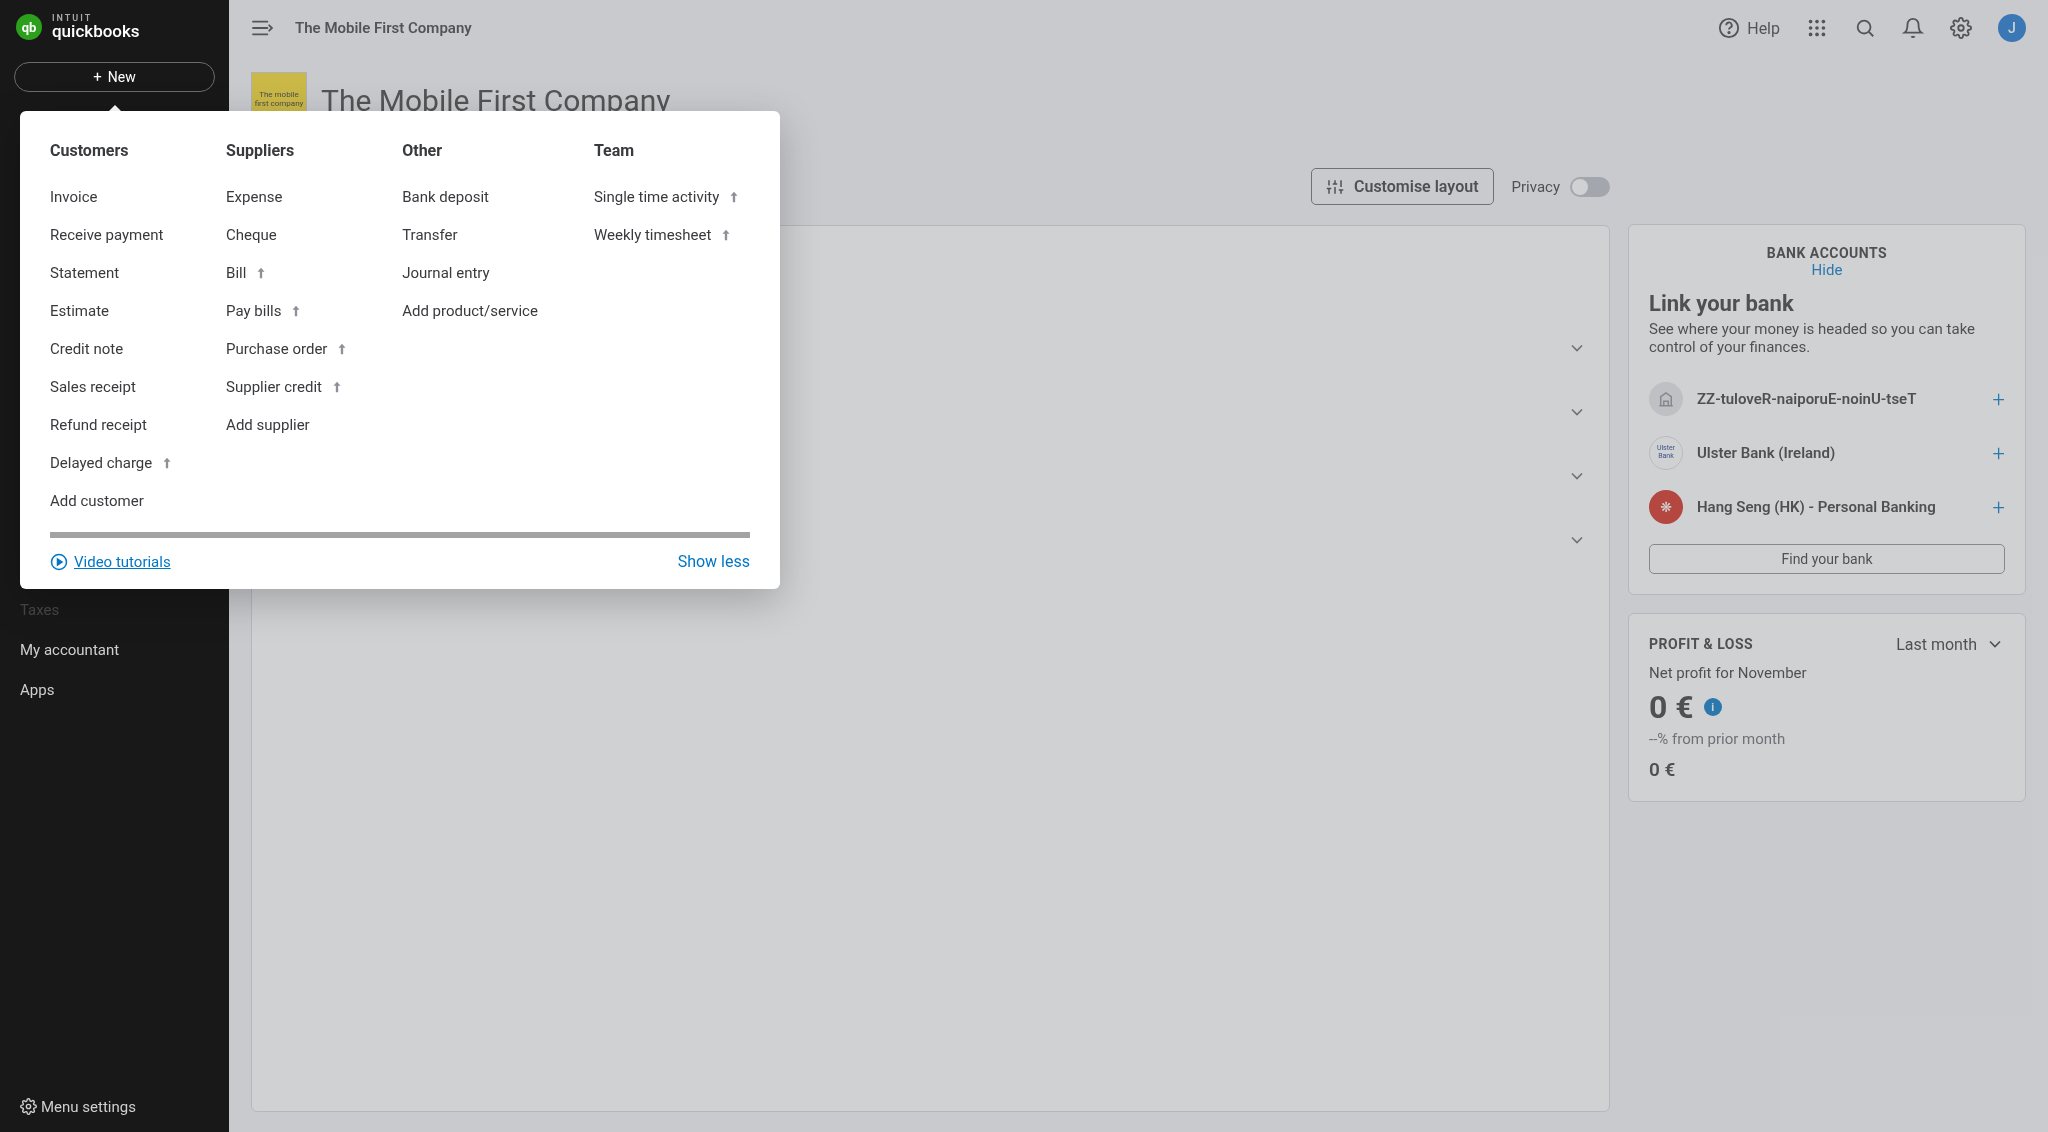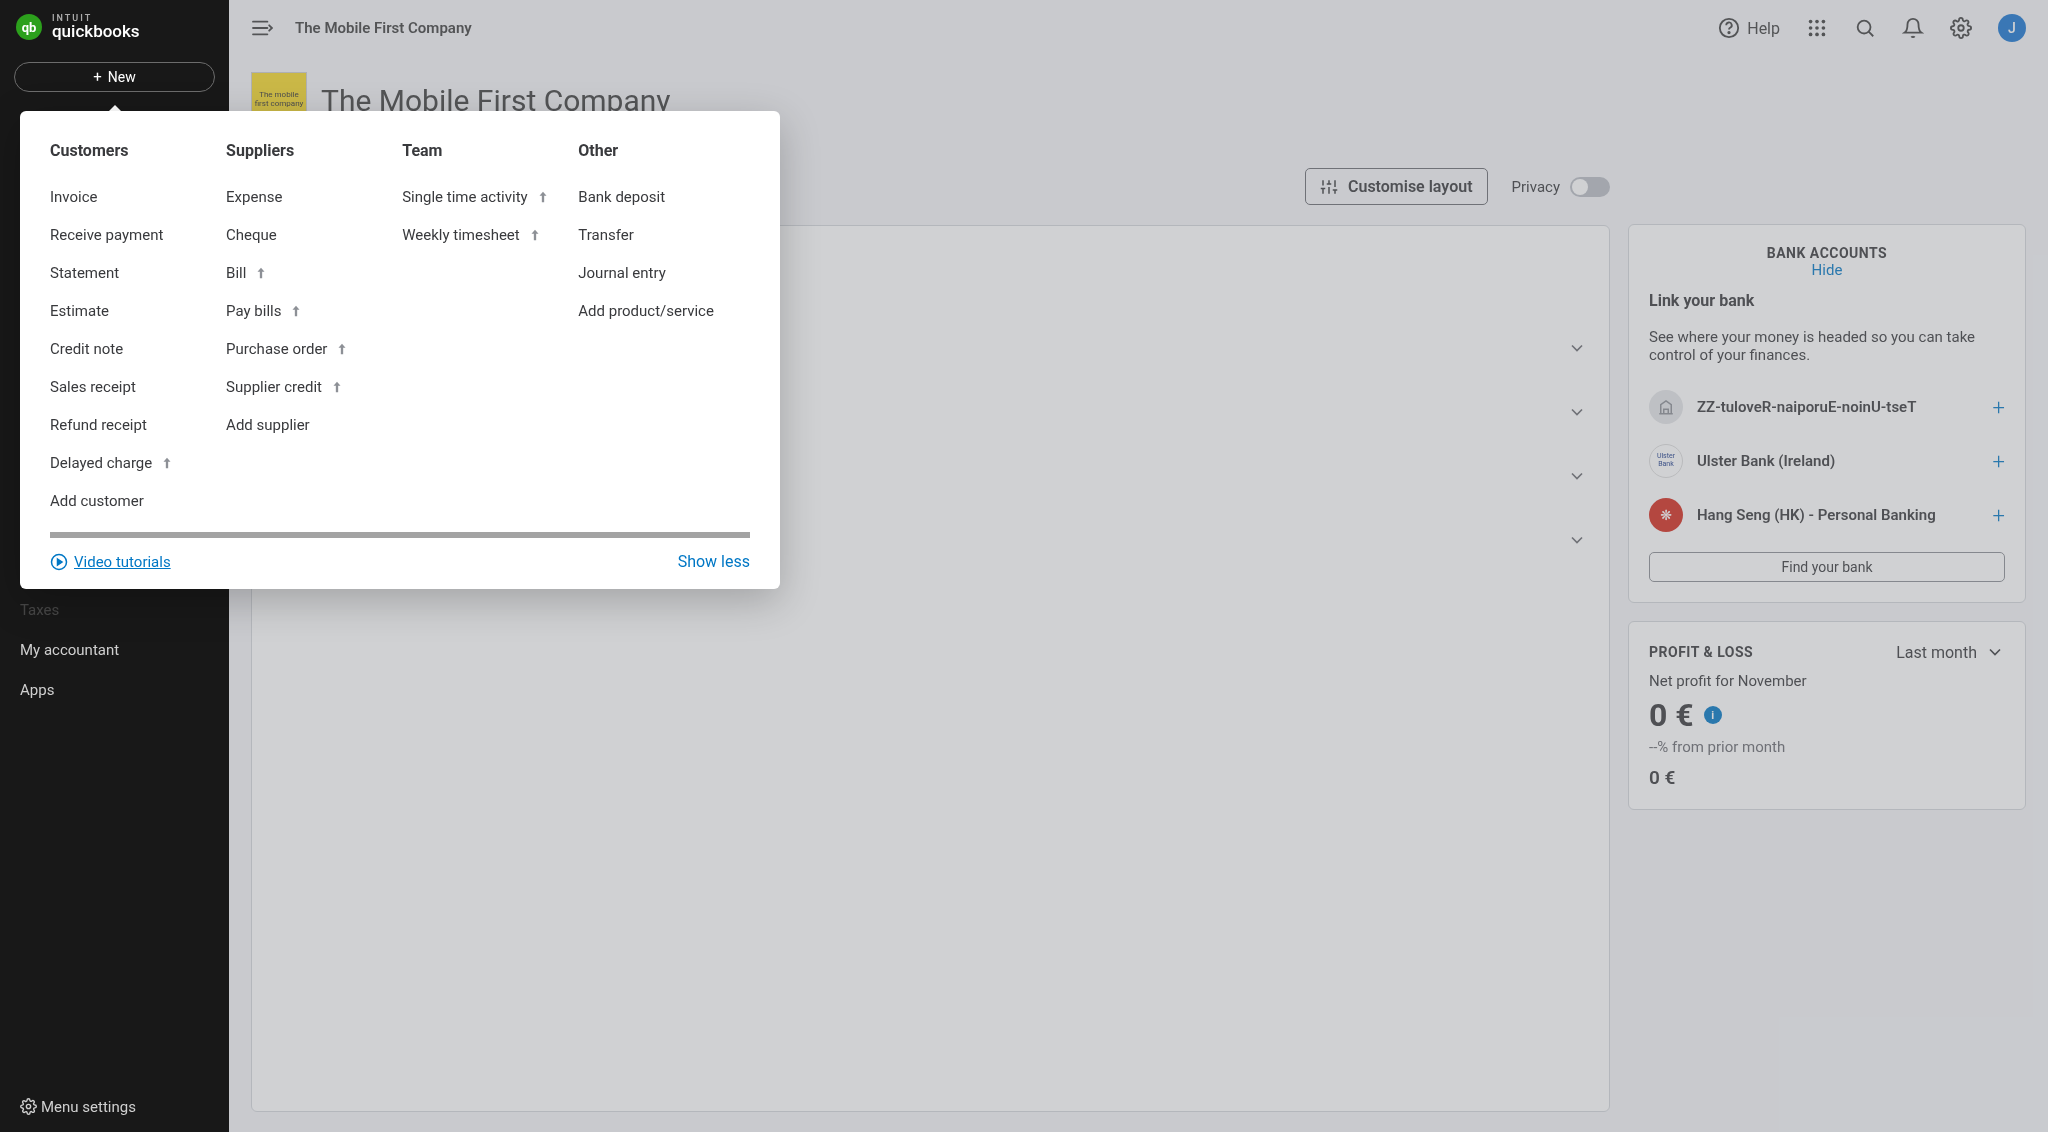--- a/index.html
+++ b/index.html
@@ -36,38 +36,38 @@
 .icon-btn { width: 22px; height: 22px; color: #404040; cursor: pointer; }
 .avatar { width: 28px; height: 28px; border-radius: 50%; background: #1976d2; color: #fff; display: flex; align-items: center; justify-content: center; font-size: 14px; font-weight: 500; }
 
 .page-head { padding: 16px 22px 40px; display: flex; align-items: center; gap: 14px; }
 .company-logo { width: 56px; height: 56px; border: 1px solid #ccc; background: #f6d928; display: flex; align-items: center; justify-content: center; font-size: 8px; text-align: center; line-height: 1.1; color: #333; }
 .page-title { font-size: 30px; font-weight: 400; color: #404040; }
 
 .content { flex: 1; padding: 0 22px 20px; display: flex; gap: 18px; overflow: hidden; }
 
 .left-col { flex: 1; display: flex; flex-direction: column; gap: 14px; overflow: hidden; }
-.layout-bar { display: flex; align-items: center; justify-content: flex-end; gap: 24px; padding-bottom: 6px; }
+.layout-bar { display: flex; align-items: center; justify-content: flex-end; gap: 18px; padding-bottom: 6px; }
 .customise-btn { border: 1px solid #6b6c72; border-radius: 5px; padding: 8px 14px; background: transparent; display: flex; align-items: center; gap: 10px; font-size: 16px; color: #393a3d; font-weight: 600; cursor: pointer; }
 .privacy-wrap { display: flex; align-items: center; gap: 10px; color: #393a3d; font-size: 15px; }
 .toggle { width: 40px; height: 20px; border-radius: 10px; background: #babec5; position: relative; cursor: pointer; }
 .toggle::after { content: ""; position: absolute; width: 16px; height: 16px; background: #fff; border-radius: 50%; top: 2px; left: 2px; }
 
 .panel-card { border: 1px solid #d4d7dc; border-radius: 6px; background: #fff; flex: 1; }
 .panel-list { padding: 90px 22px 20px; }
 .panel-row { display: flex; align-items: center; justify-content: space-between; padding: 22px 0; border-top: 0; cursor: pointer; }
 .panel-row .label { font-size: 17px; color: #393a3d; font-weight: 600; }
 .chev { width: 20px; height: 20px; color: #6b6c72; }
 
 .right-col { width: 398px; display: flex; flex-direction: column; gap: 18px; padding-top: 56px; }
 .card { border: 1px solid #d4d7dc; border-radius: 6px; background: #fff; padding: 20px; }
 .card-head { display: flex; align-items: center; justify-content: space-between; margin-bottom: 12px; flex-direction: column; }
 .card-head .title { font-size: 14px; font-weight: 700; letter-spacing: .5px; color: #393a3d; }
 .card-head .link { color: #0077c5; font-size: 15px; cursor: pointer; }
-.link-bank h2 { font-size: 16px; margin-bottom: 18px; color: #393a3d; }
+.link-bank h2 { font-size: 22px; margin-bottom: 4px; color: #393a3d; }
 .link-bank p { font-size: 15px; color: #393a3d; margin-bottom: 16px; }
 .bank-row { display: flex; align-items: center; gap: 14px; padding: 10px 0; }
 .bank-icon { width: 34px; height: 34px; border-radius: 50%; background: #e3e5e8; display: flex; align-items: center; justify-content: center; font-size: 14px; }
 .bank-icon.red { background: #d52b1e; color: #fff; }
 .bank-icon.ulster { background: #fff; border: 1px solid #ddd; color: #1b3a8a; font-size: 7px; text-align: center; line-height: 1.1; }
 .bank-name { flex: 1; font-size: 15px; font-weight: 600; color: #393a3d; }
 .bank-add { color: #0077c5; font-size: 22px; cursor: pointer; font-weight: 300; }
 .find-btn { width: 100%; border: 1px solid #8d9096; border-radius: 5px; padding: 6px 0; background: transparent; font-size: 14px; color: #393a3d; margin-top: 10px; cursor: pointer; }
 
 .pl-head { display: flex; align-items: center; justify-content: space-between; margin-bottom: 10px; }
@@ -351,48 +351,48 @@
         <div class="menu-link">
           <span>Supplier credit</span>
           <svg class="upg" width="14" height="14" viewBox="0 0 24 24" fill="#8d9096">
             <path d="M12 3l6 7h-4v11h-4V10H6z"></path>
           </svg>
         </div>
         <div class="menu-link">
           <span>Add supplier</span>
         </div>
       </div>
+      <div class="menu-col other">
+        <h3>Other</h3>
+        <div class="menu-link">
+          <span>Bank deposit</span>
+        </div>
+        <div class="menu-link">
+          <span>Transfer</span>
+        </div>
+        <div class="menu-link">
+          <span>Journal entry</span>
+        </div>
+        <div class="menu-link">
+          <span>Add product/service</span>
+        </div>
+      </div>
       <div class="menu-col">
         <h3>Team</h3>
         <div class="menu-link">
           <span>Single time activity</span>
           <svg class="upg" width="14" height="14" viewBox="0 0 24 24" fill="#8d9096">
             <path d="M12 3l6 7h-4v11h-4V10H6z"></path>
           </svg>
         </div>
         <div class="menu-link">
           <span>Weekly timesheet</span>
           <svg class="upg" width="14" height="14" viewBox="0 0 24 24" fill="#8d9096">
             <path d="M12 3l6 7h-4v11h-4V10H6z"></path>
           </svg>
-        </div>
-      </div>
-      <div class="menu-col other">
-        <h3>Other</h3>
-        <div class="menu-link">
-          <span>Bank deposit</span>
-        </div>
-        <div class="menu-link">
-          <span>Transfer</span>
-        </div>
-        <div class="menu-link">
-          <span>Journal entry</span>
-        </div>
-        <div class="menu-link">
-          <span>Add product/service</span>
         </div>
       </div>
     </div>
   <div class="menu-foot">
     <div class="video-link">
       <svg width="18" height="18" viewBox="0 0 24 24" fill="none" stroke="#0077c5" stroke-width="2">
           <circle cx="12" cy="12" r="10"></circle>
           <polygon points="10 8 16 12 10 16 10 8" fill="#0077c5"></polygon>
         </svg>
       <span>Video tutorials</span>

